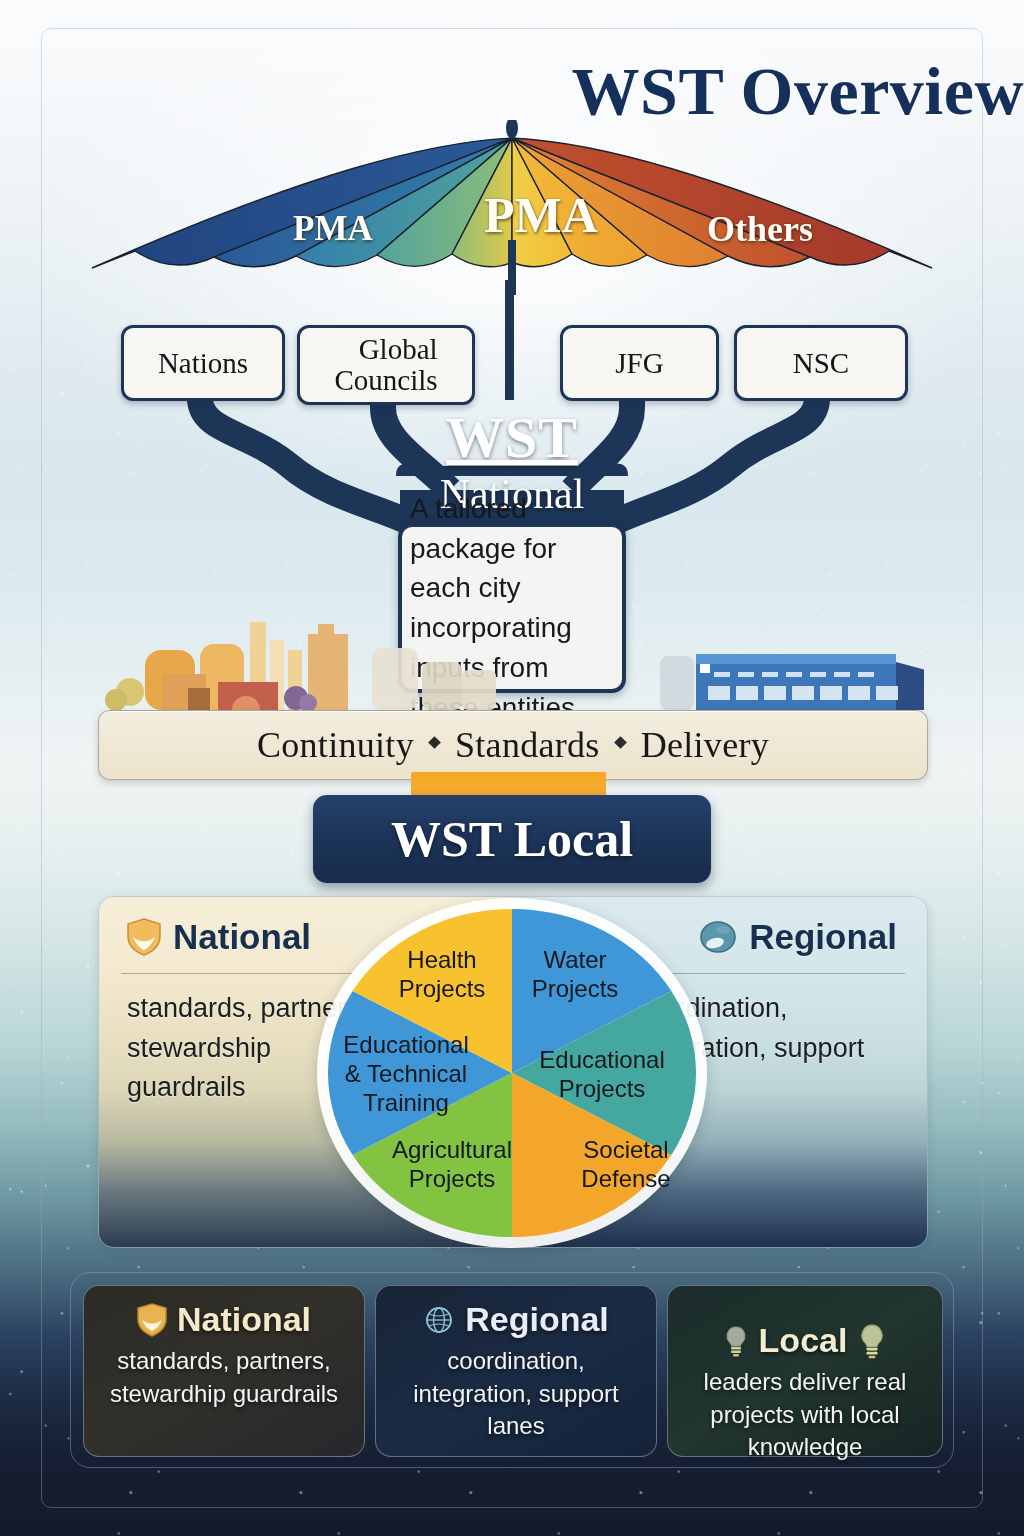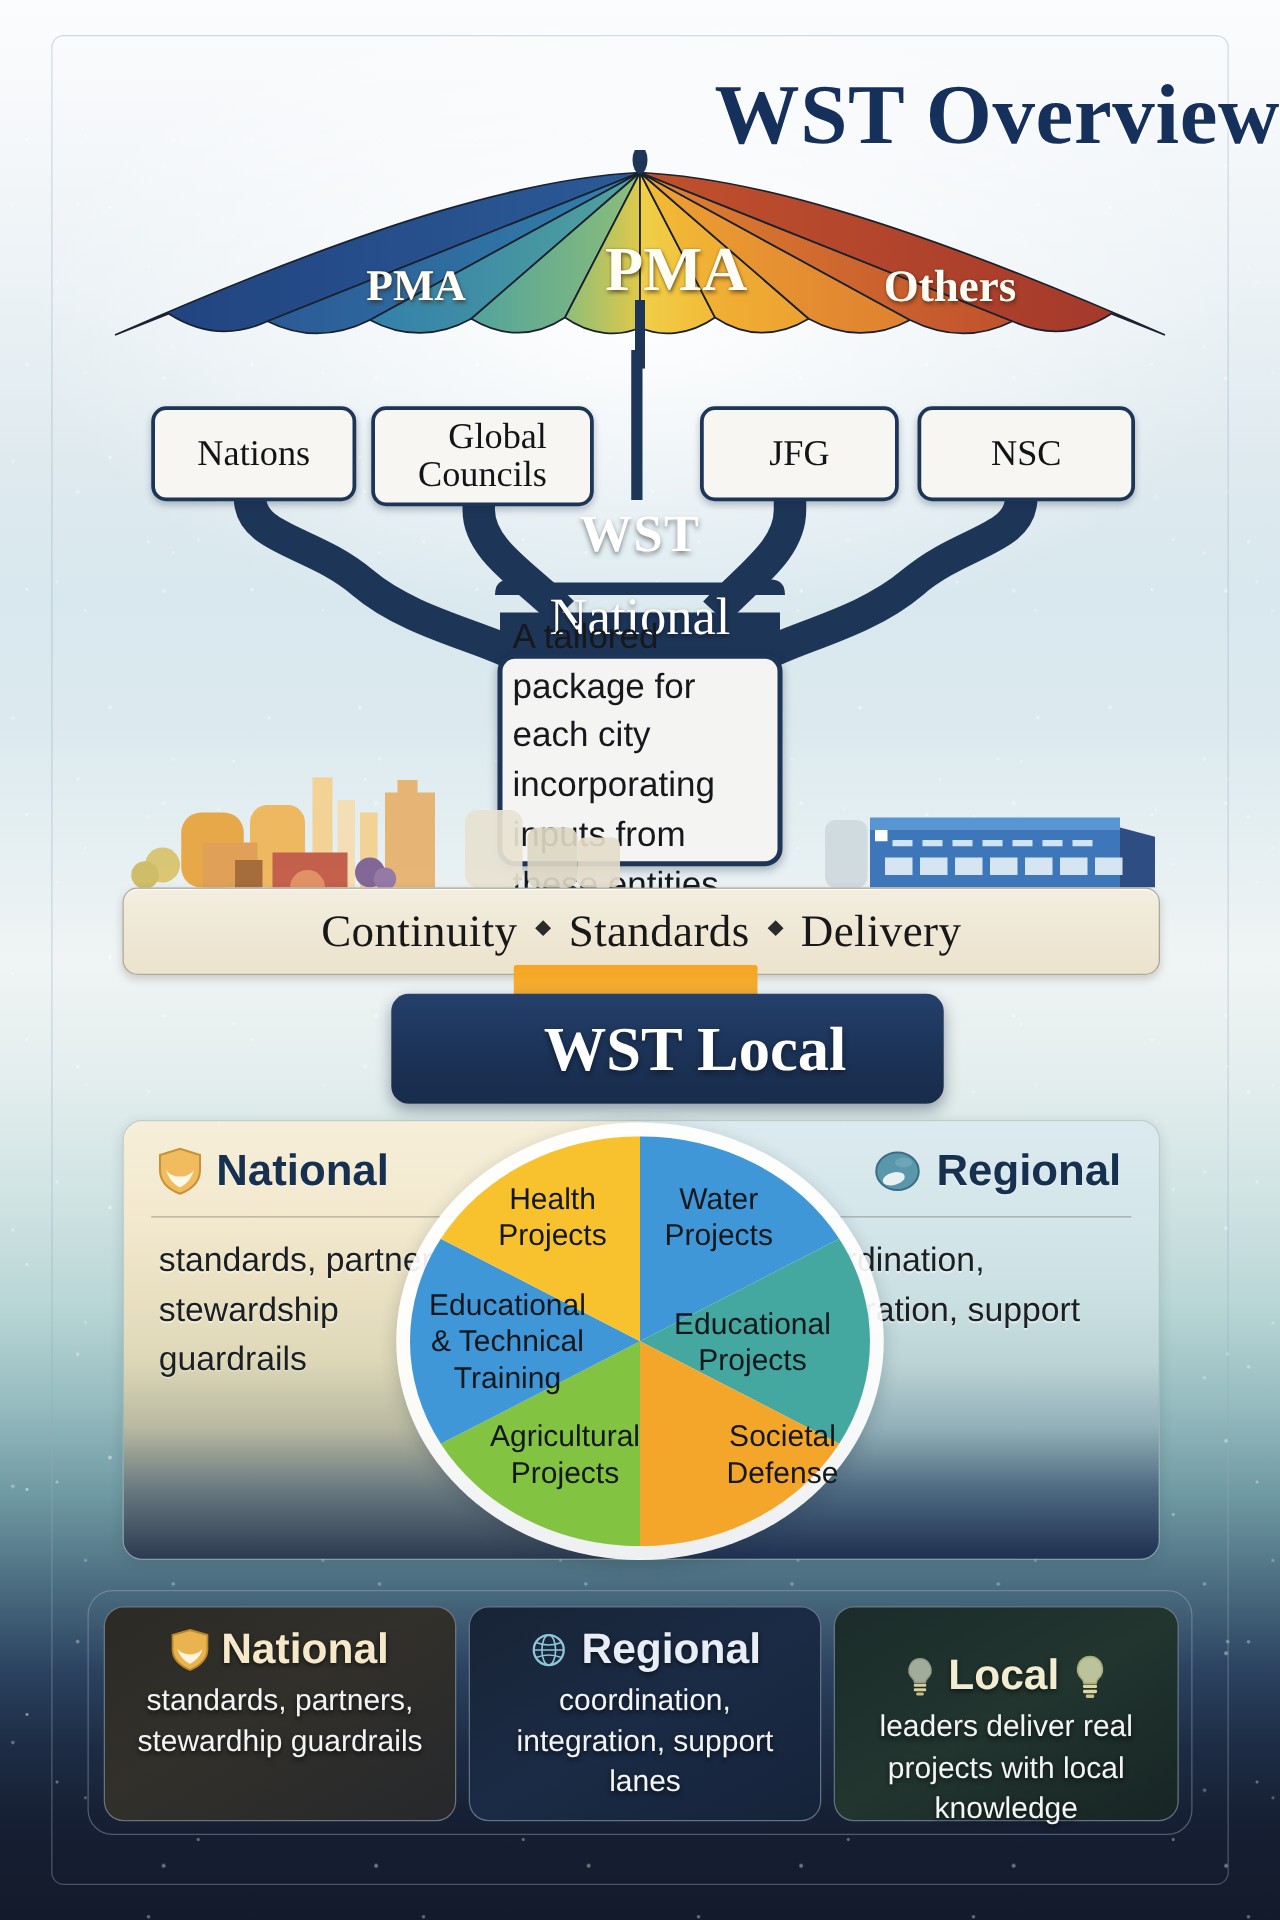--- a/index.html
+++ b/index.html
@@ -113,21 +113,21 @@
   }
 
   
   .wst-national-label {
     position: absolute;
     left: 0; right: 0; text-align: center;
     font-family: "Liberation Serif", serif;
     color: #ffffff;
     text-shadow: 0 2px 4px rgba(0,0,0,0.45);
   }
-  #wst-nat-big   { top: 404px; font-size: 42px; font-weight: bold; letter-spacing: 1px; }
+  #wst-nat-big   { top: 404px; font-size: 58px; font-weight: bold; letter-spacing: 1px; text-decoration: underline; }
   #wst-nat-small { top: 470px; font-size: 42px; }
 
   .tailored-box {
     position: absolute;
     left: 398px; top: 523px; width: 228px; height: 170px;
     background: #f4f4f2;
     border: 4px solid #1d3557;
     border-radius: 14px;
     box-shadow: 0 3px 8px rgba(10,25,50,0.3);
     display: flex; align-items: center; justify-content: center;
@@ -176,21 +176,20 @@
     left: 313px; top: 795px; width: 398px; height: 88px;
     background: linear-gradient(180deg, #24406b 0%, #1c3357 55%, #182c4b 100%);
     border-radius: 14px;
     box-shadow: 0 5px 12px rgba(10,25,50,0.38);
     display: flex; align-items: center; justify-content: center;
     font-family: "Liberation Serif", serif;
     font-weight: bold;
     font-size: 50px;
     color: #ffffff;
     text-shadow: 0 2px 5px rgba(0,0,0,0.45);
-    padding-left: 44px;
   }
 
   
   .mid-panels {
     position: absolute;
     left: 98px; top: 896px; width: 828px; height: 350px;
     border-radius: 16px;
     border: 1px solid rgba(170,180,180,0.55);
     box-shadow: 0 3px 10px rgba(40,60,70,0.16);
     overflow: hidden;

